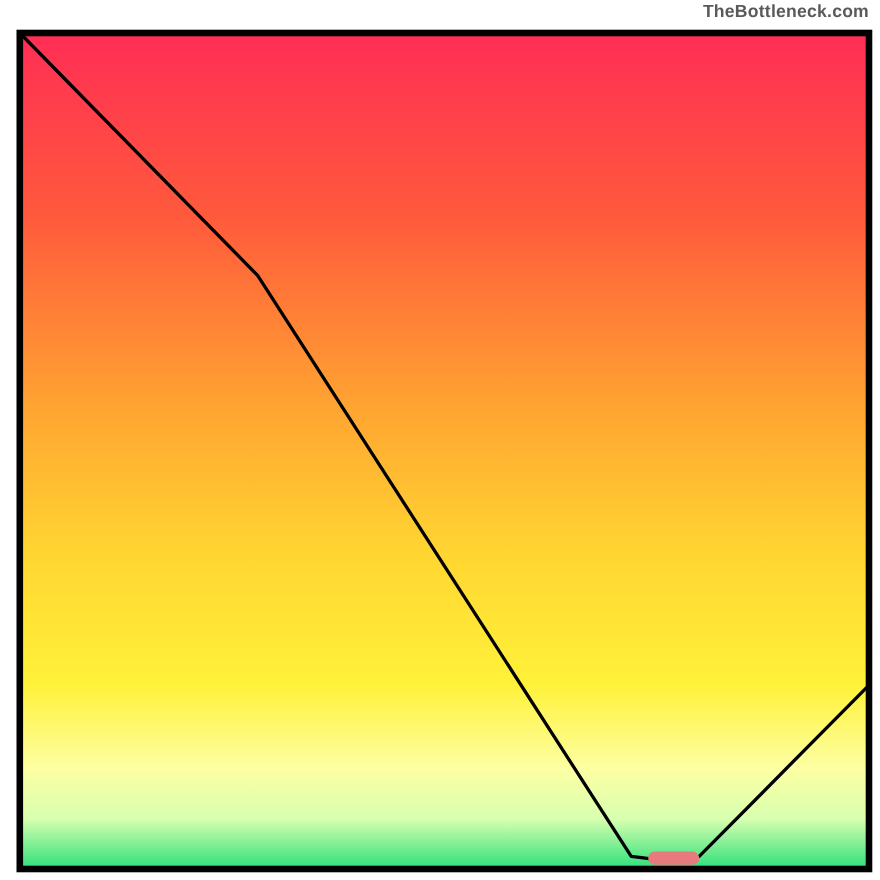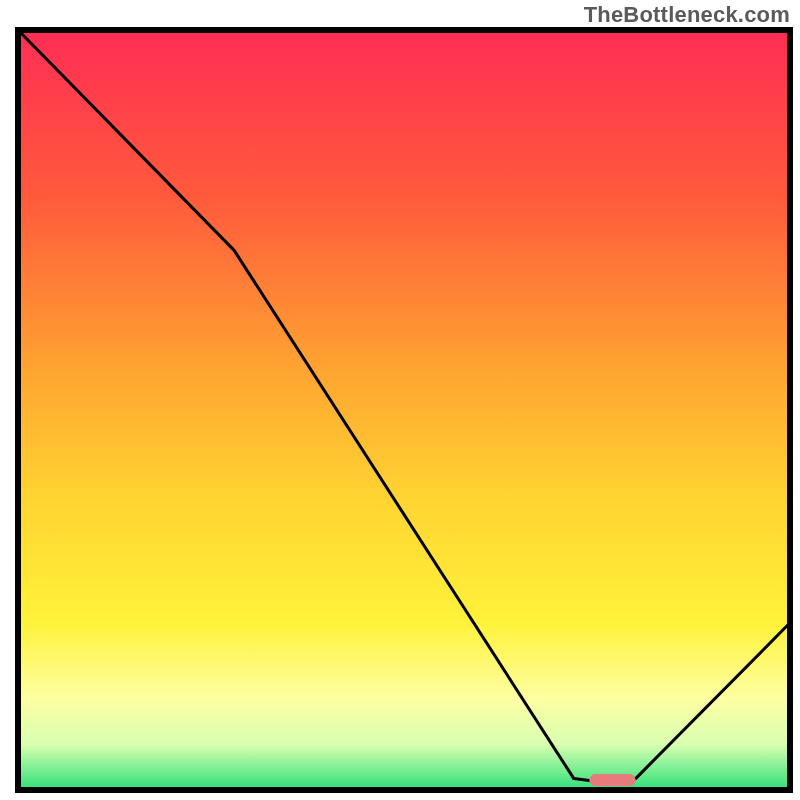--- a/index.html
+++ b/index.html
@@ -12,21 +12,21 @@
   }
   .container {
     position: relative;
     width: 800px;
     height: 800px;
   }
   .watermark {
     position: absolute;
     top: 2px;
     right: 10px;
-    font-size: 22px;
+    font-size: 16px;
     font-weight: 600;
     color: #5a5a5a;
     letter-spacing: 0.2px;
   }
   svg {
     display: block;
   }
 </style>
 </head>
 <body>

